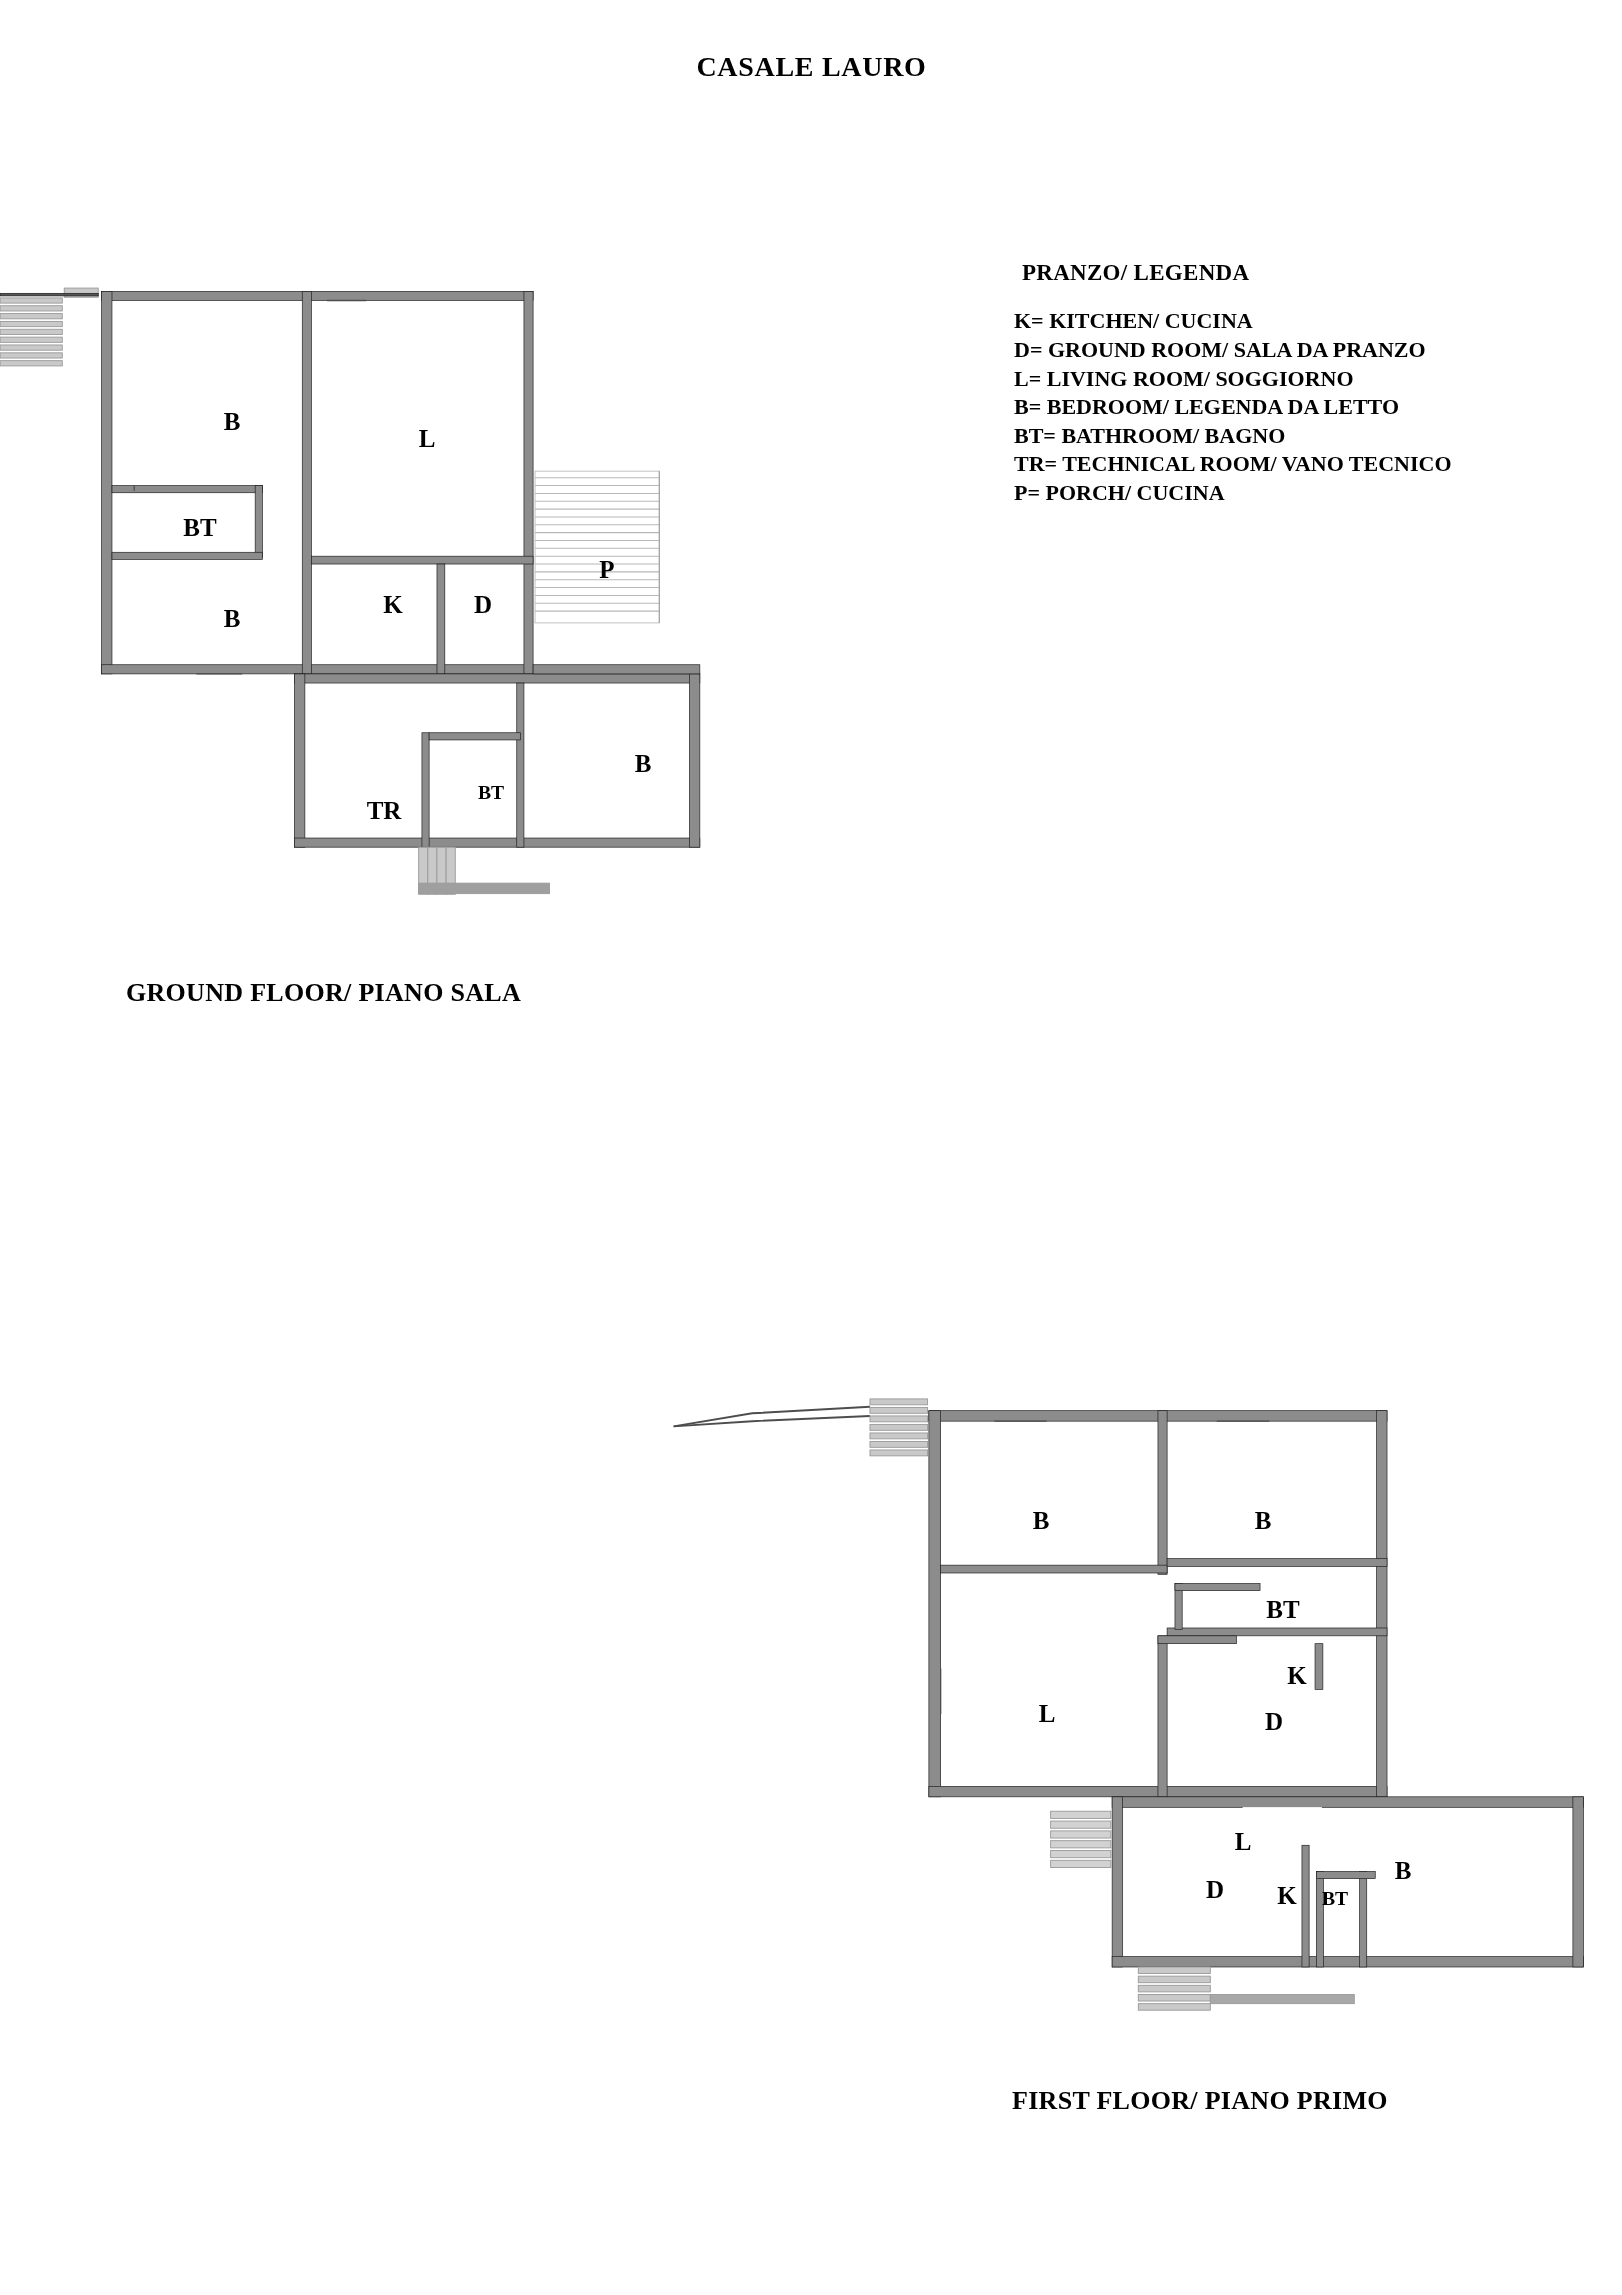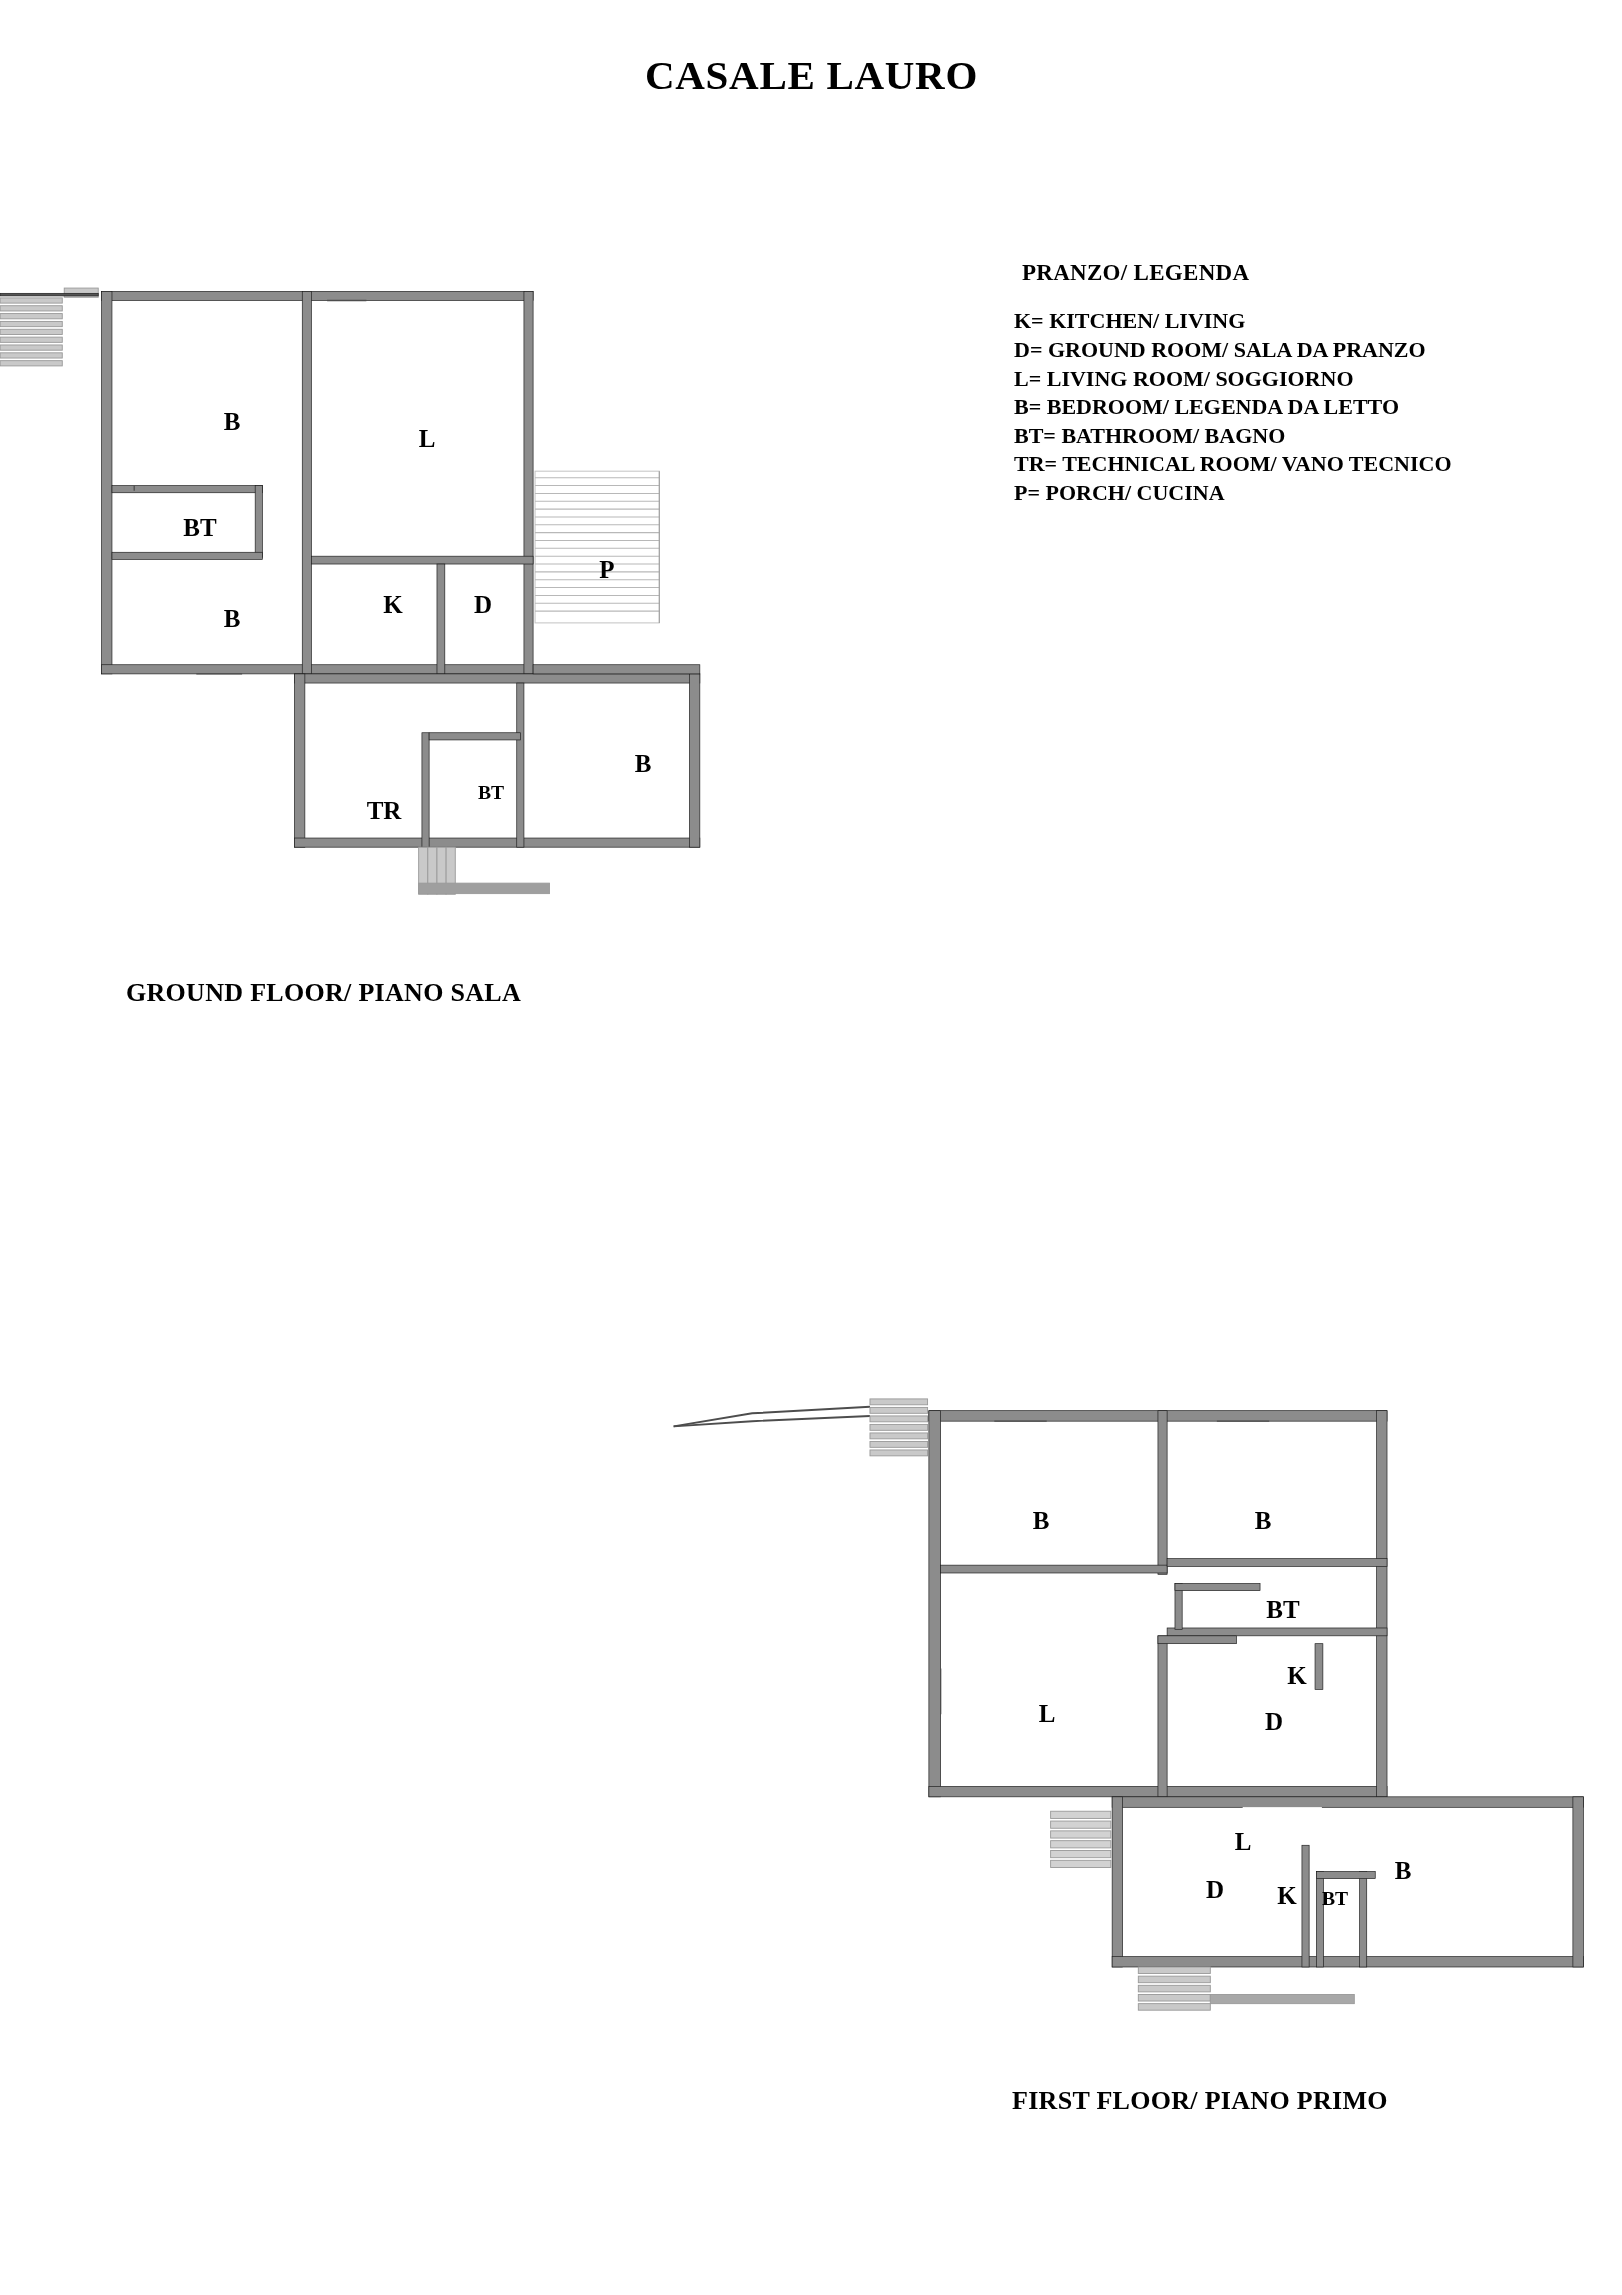--- a/index.html
+++ b/index.html
@@ -16,21 +16,21 @@
     overflow: hidden;
   }
 
   
   #main-title {
     position: absolute;
     top: 51px;
     left: 0;
     width: 1623px;
     text-align: center;
-    font-size: 41px;
+    font-size: 28px;
     font-weight: bold;
     letter-spacing: 0.7px;
   }
 
   
   #legend {
     position: absolute;
     left: 1014px;
     top: 258px;
     font-size: 22px;
@@ -74,21 +74,21 @@
   }
   .room-label.small { font-size: 19.6px; }
 </style>
 </head>
 <body>
 
 <div id="main-title">CASALE LAURO</div>
 
 <div id="legend">
   <div class="legend-title">PRANZO/ LEGENDA</div>
-  <div class="legend-item">K= KITCHEN/ LIVING</div>
+  <div class="legend-item">K= KITCHEN/ CUCINA</div>
   <div class="legend-item">D= GROUND ROOM/ SALA DA PRANZO</div>
   <div class="legend-item">L= LIVING ROOM/ SOGGIORNO</div>
   <div class="legend-item">B= BEDROOM/ LEGENDA DA LETTO</div>
   <div class="legend-item">BT= BATHROOM/ BAGNO</div>
   <div class="legend-item">TR= TECHNICAL ROOM/ VANO TECNICO</div>
   <div class="legend-item">P= PORCH/ CUCINA</div>
 </div>
 
 <div class="plan" id="ground-plan">
   <svg width="785" height="667" viewBox="0 0 1200 1020" xmlns="http://www.w3.org/2000/svg">

